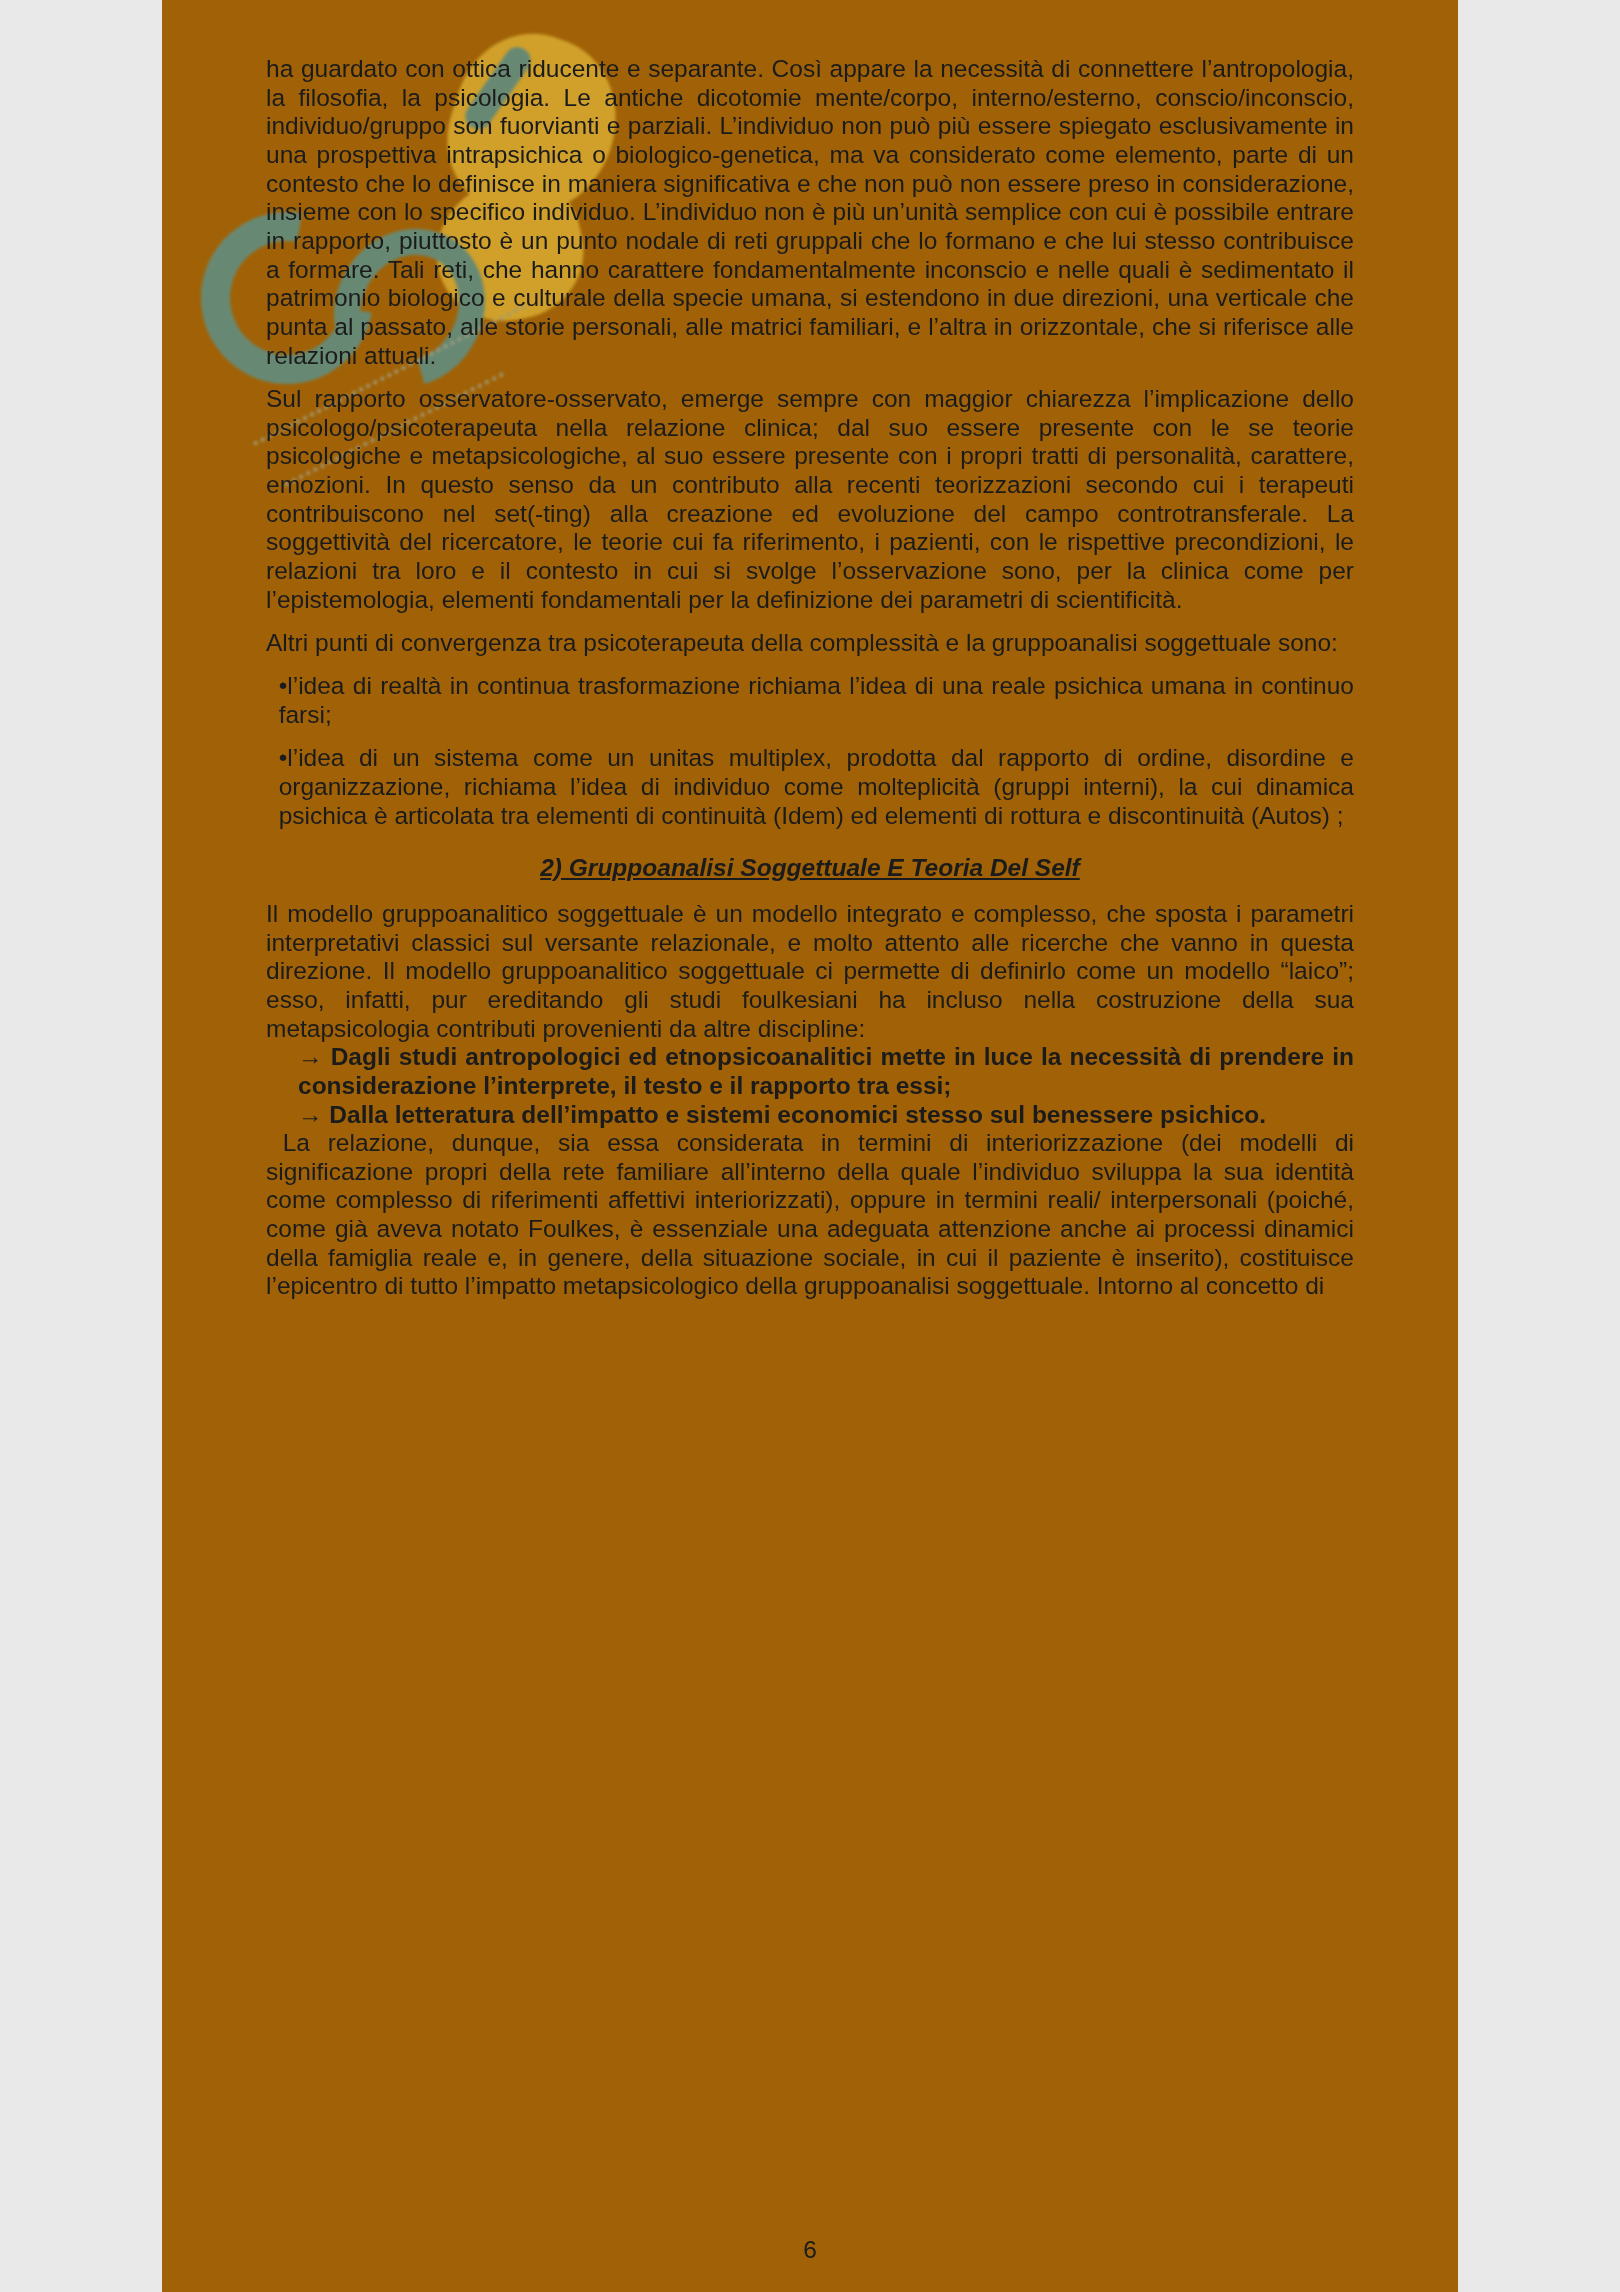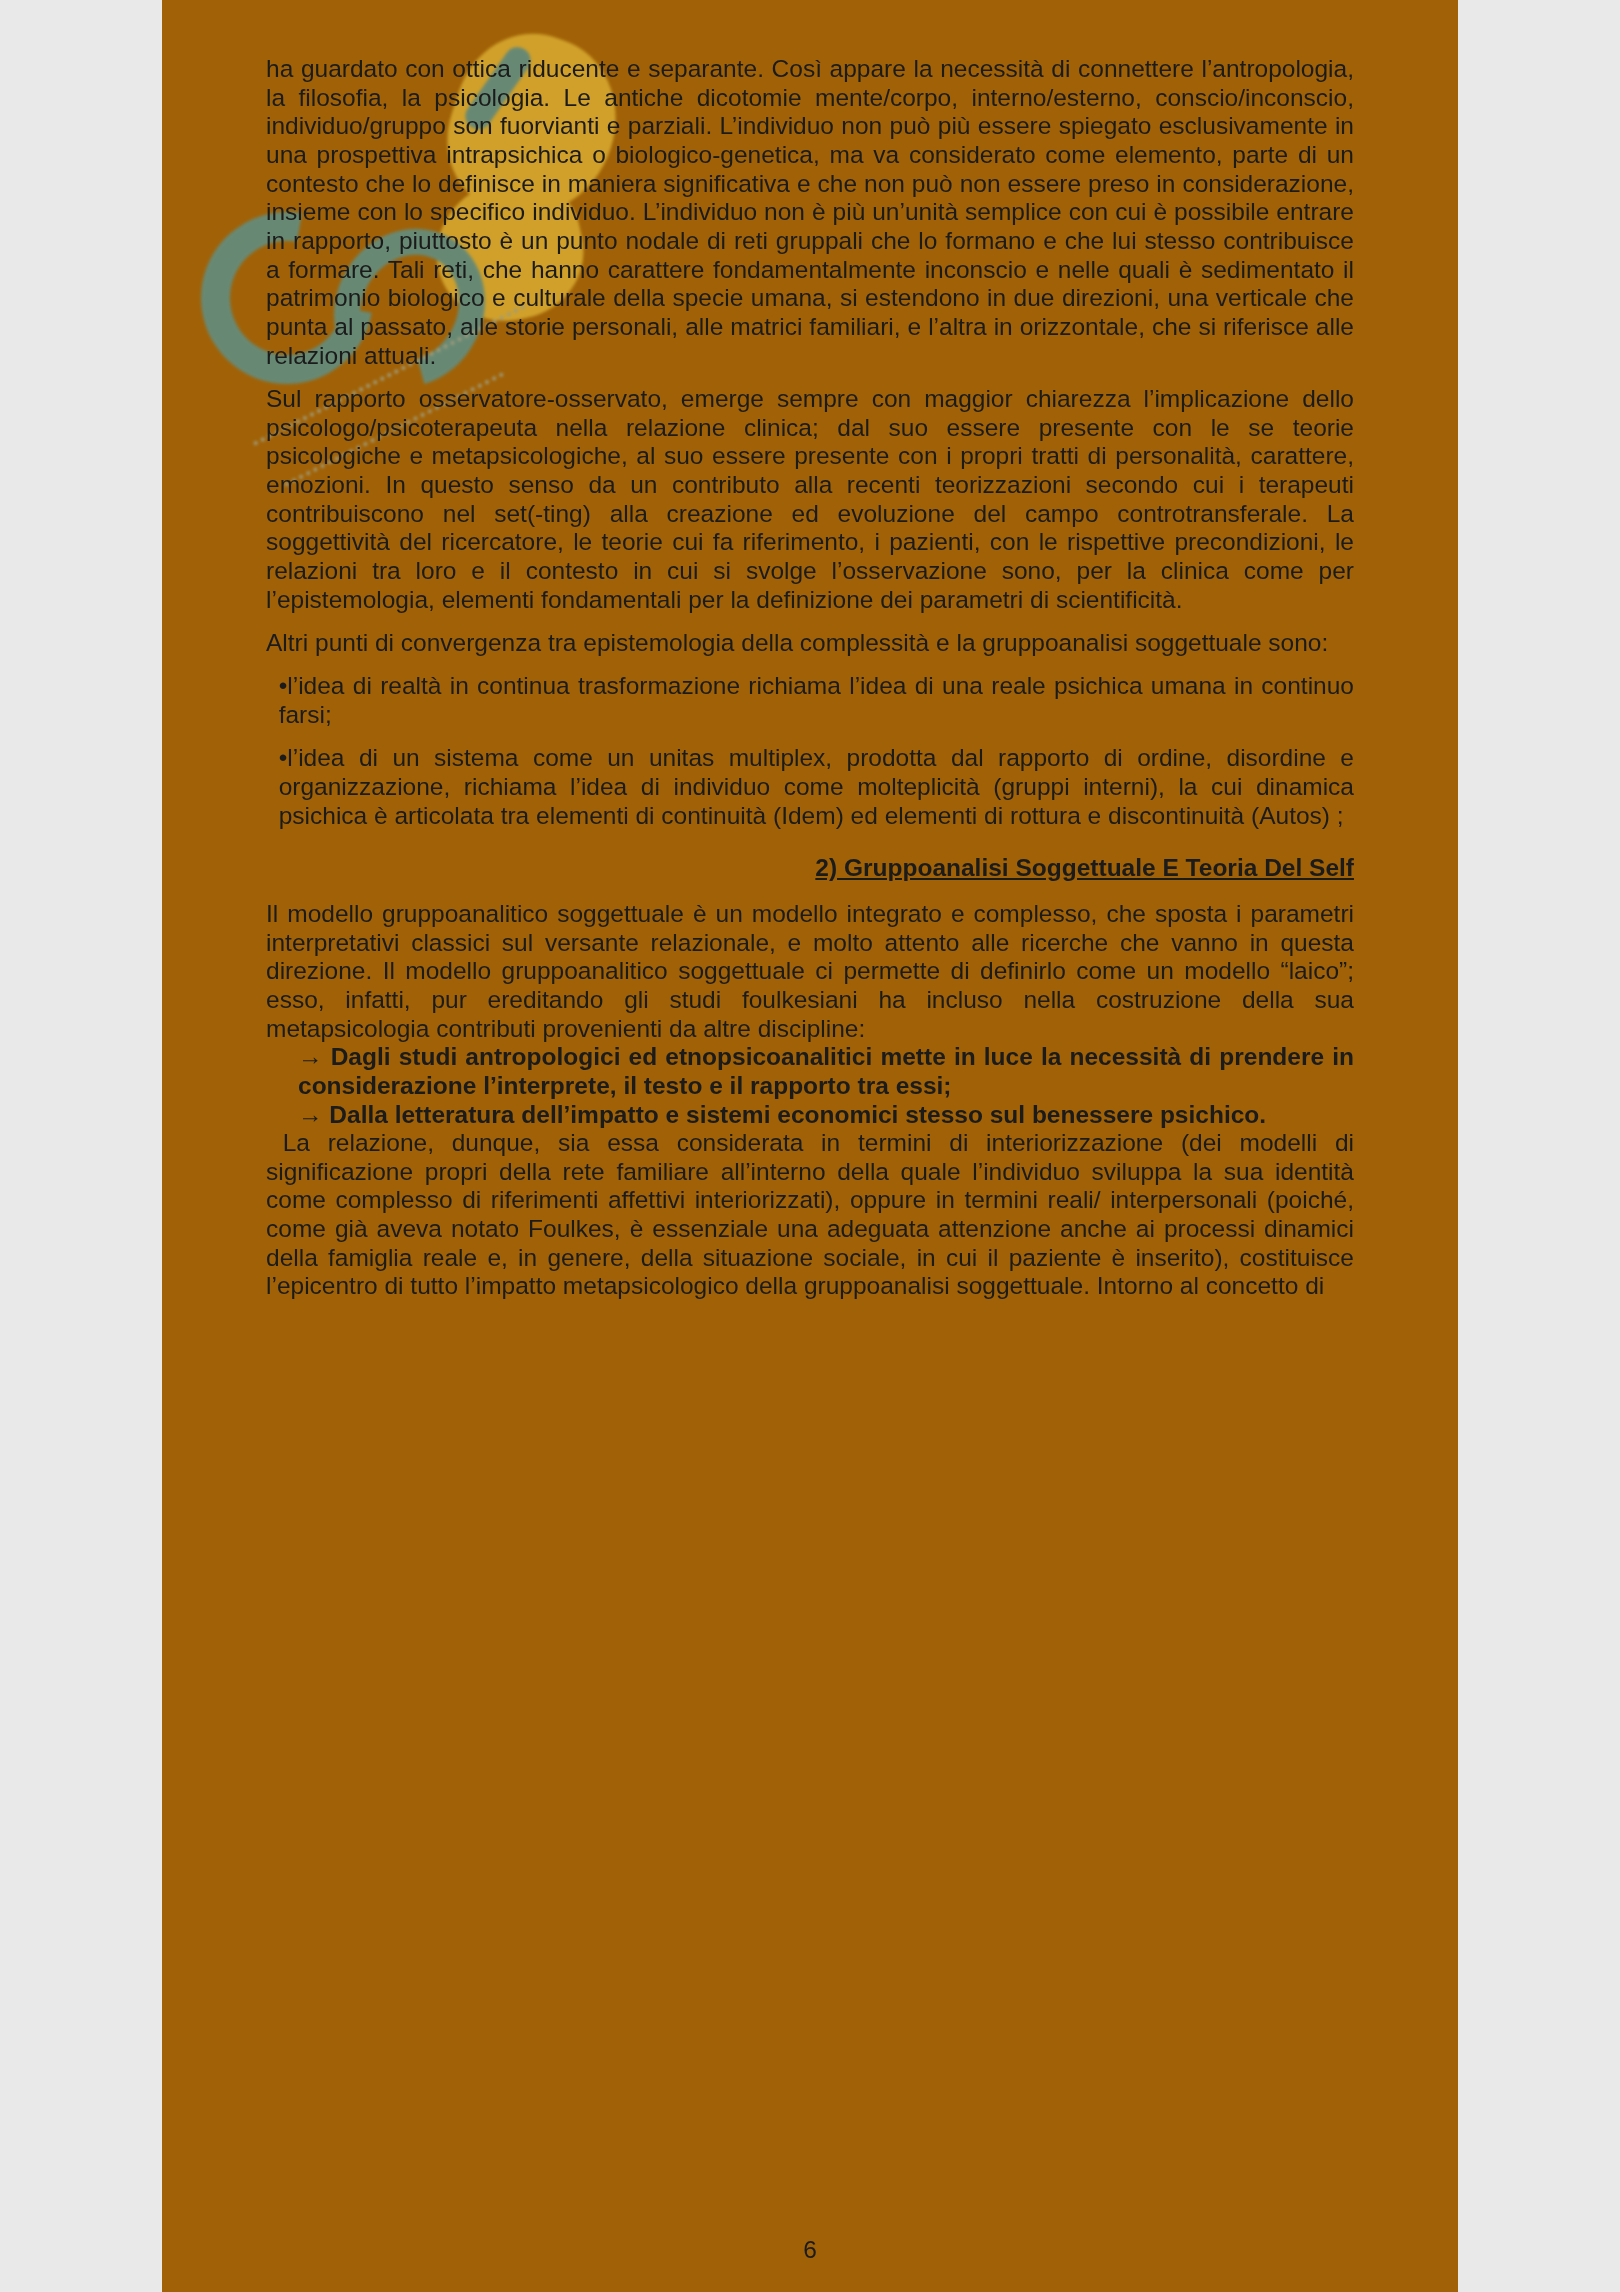--- a/index.html
+++ b/index.html
@@ -89,21 +89,22 @@
 
   .para        { margin: 14.7px 0 0; }
   .para-indent { margin: 0; text-indent: 16.7px; }
   .bullet      { margin: 14.7px 0 0; padding-left: 12.7px; }
   .arrow       { margin: 0; padding-left: 32px; font-weight: bold; }
   .heading {
     margin: 23.5px 0 0;
     font-size: 24.5px;
     font-weight: bold;
     text-decoration: underline;
-    text-align: right;
+    text-align: center;
+    font-style: italic;
   }
   .heading + .para { margin-top: 17.6px; }
 
   .page-number {
     position: absolute;
     left: 0; right: 0;
     bottom: 29px;
     z-index: 1;
     text-align: center;
     font-size: 24.5px;
@@ -121,21 +122,21 @@
     <div class="wm-s1"></div>
     <div class="wm-s2"></div>
     <div class="wm-bar"></div>
     <div class="wm-t1"></div>
     <div class="wm-t2"></div>
   </div>
 
   <main class="content" id="doc-content">
       <p class="para">ha guardato con ottica riducente e separante. Così appare la necessità di connettere l’antropologia, la filosofia, la psicologia. Le antiche dicotomie mente/corpo, interno/esterno, conscio/inconscio, individuo/gruppo son fuorvianti e parziali. L’individuo non può più essere spiegato esclusivamente in una prospettiva intrapsichica o biologico-genetica, ma va considerato come elemento, parte di un contesto che lo definisce in maniera significativa e che non può non essere preso in considerazione, insieme con lo specifico individuo. L’individuo non è più un’unità semplice con cui è possibile entrare in rapporto, piuttosto è un punto nodale di reti gruppali che lo formano e che lui stesso contribuisce a formare. Tali reti, che hanno carattere fondamentalmente inconscio e nelle quali è sedimentato il patrimonio biologico e culturale della specie umana, si estendono in due direzioni, una verticale che punta al passato, alle storie personali, alle matrici familiari, e l’altra in orizzontale, che si riferisce alle relazioni attuali.</p>
       <p class="para">Sul rapporto osservatore-osservato, emerge sempre con maggior chiarezza l’implicazione dello psicologo/psicoterapeuta nella relazione clinica; dal suo essere presente con le se teorie psicologiche e metapsicologiche, al suo essere presente con i propri tratti di personalità, carattere, emozioni. In questo senso da un contributo alla recenti teorizzazioni secondo cui i terapeuti contribuiscono nel set(-ting) alla creazione ed evoluzione del campo controtransferale. La soggettività del ricercatore, le teorie cui fa riferimento, i pazienti, con le rispettive precondizioni, le relazioni tra loro e il contesto in cui si svolge l’osservazione sono, per la clinica come per l’epistemologia, elementi fondamentali per la definizione dei parametri di scientificità.</p>
-      <p class="para">Altri punti di convergenza tra epistemologia della complessità e la gruppoanalisi soggettuale sono:</p>
+      <p class="para">Altri punti di convergenza tra psicoterapeuta della complessità e la gruppoanalisi soggettuale sono:</p>
       <p class="bullet">•l’idea di realtà in continua trasformazione richiama l’idea di una reale psichica umana in continuo farsi;</p>
       <p class="bullet">•l’idea di un sistema come un unitas multiplex, prodotta dal rapporto di ordine, disordine e organizzazione, richiama l’idea di individuo come molteplicità (gruppi interni), la cui dinamica psichica è articolata tra elementi di continuità (Idem) ed elementi di rottura e discontinuità (Autos) ;</p>
       <h2 class="heading">2) Gruppoanalisi Soggettuale E Teoria Del Self</h2>
       <p class="para">Il modello gruppoanalitico soggettuale è un modello integrato e complesso, che sposta i parametri interpretativi classici sul versante relazionale, e molto attento alle ricerche che vanno in questa direzione. Il modello gruppoanalitico soggettuale ci permette di definirlo come un modello “laico”; esso, infatti, pur ereditando gli studi foulkesiani ha incluso nella costruzione della sua metapsicologia contributi provenienti da altre discipline:</p>
       <p class="arrow">→ Dagli studi antropologici ed etnopsicoanalitici mette in luce la necessità di prendere in considerazione l’interprete, il testo e il rapporto tra essi;</p>
       <p class="arrow">→ Dalla letteratura dell’impatto e sistemi economici stesso sul benessere psichico.</p>
       <p class="para-indent">La relazione, dunque, sia essa considerata in termini di interiorizzazione (dei modelli di significazione propri della rete familiare all’interno della quale l’individuo sviluppa la sua identità come complesso di riferimenti affettivi interiorizzati), oppure in termini reali/ interpersonali (poiché, come già aveva notato Foulkes, è essenziale una adeguata attenzione anche ai processi dinamici della famiglia reale e, in genere, della situazione sociale, in cui il paziente è inserito), costituisce l’epicentro di tutto l’impatto metapsicologico della gruppoanalisi soggettuale. Intorno al concetto di</p>
     </main>
 
   <div class="page-number">6</div>

